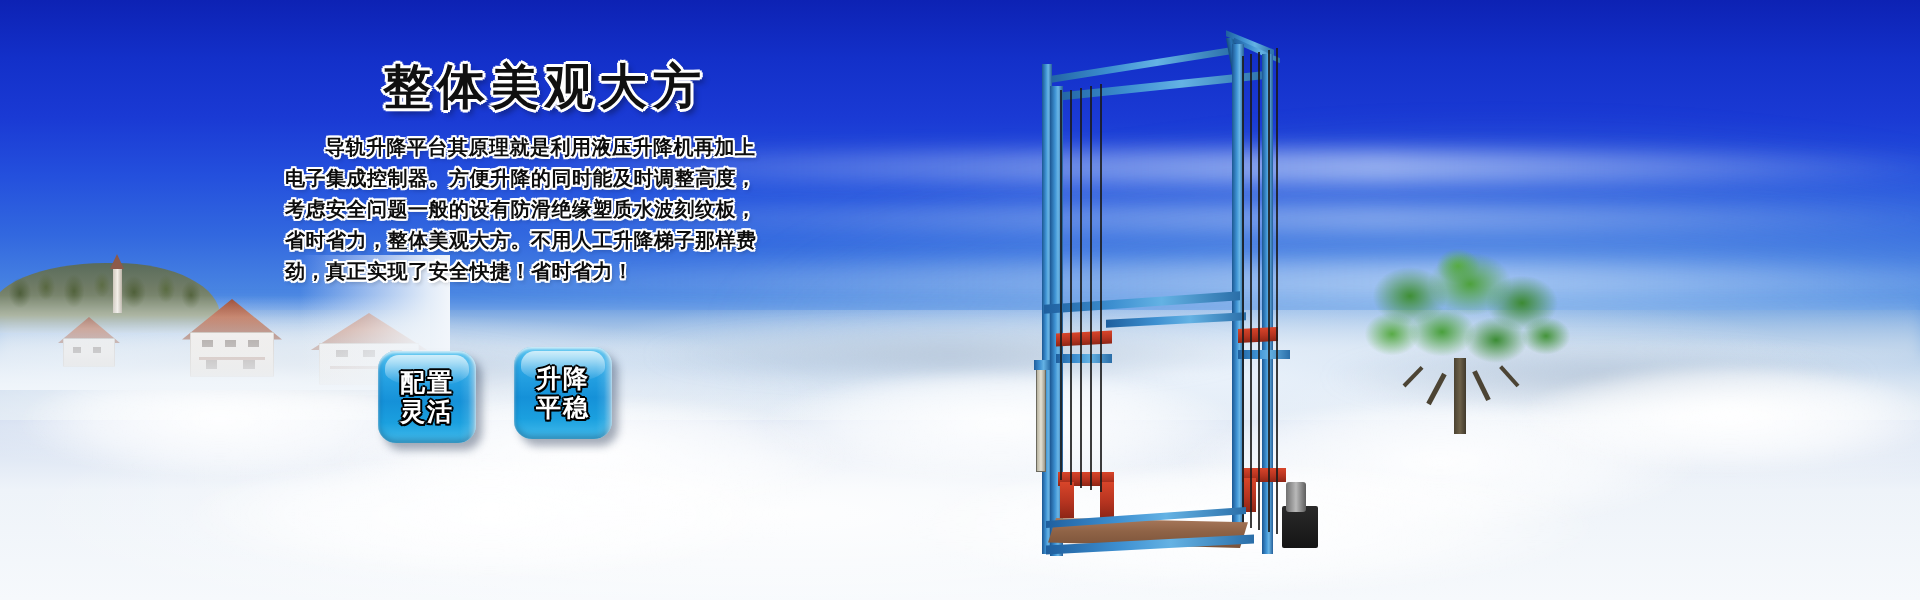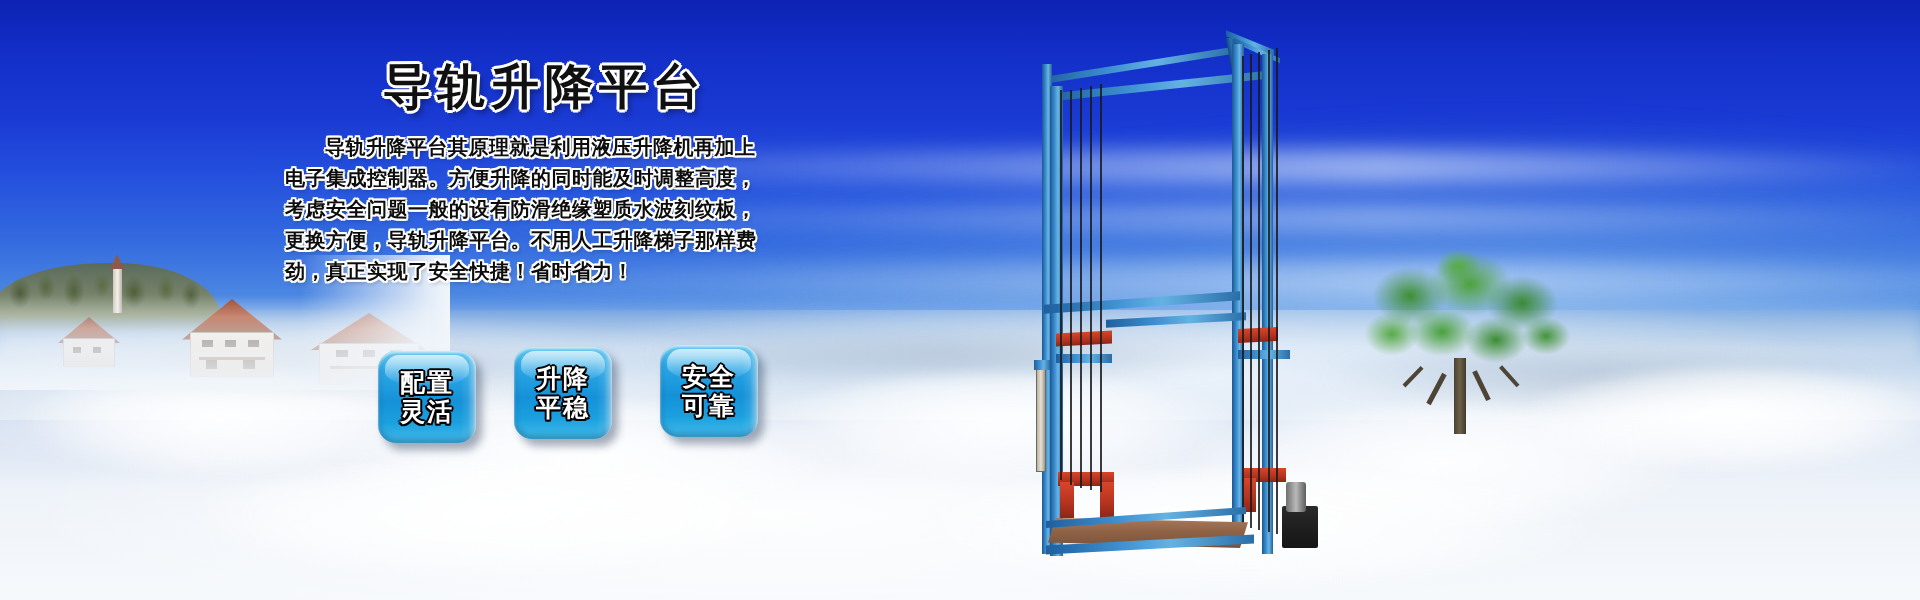--- a/index.html
+++ b/index.html
@@ -331,37 +331,31 @@
     <div class="bar" style="left:14px;top:340px;width:16px;height:10px;"></div>
 
     <div class="deck" style="left:28px;top:498px;width:200px;height:30px;clip-path:polygon(4% 0,100% 14%,96% 100%,0 82%);"></div>
     <div class="bar" style="left:26px;top:520px;width:208px;height:9px;transform:skewY(-3deg);"></div>
     <div class="bar" style="left:26px;top:494px;width:200px;height:7px;transform:skewY(-4deg);"></div>
 
     <div class="motor" style="left:262px;top:486px;width:36px;height:42px;"></div>
     <div class="motor-can" style="left:266px;top:462px;width:20px;height:30px;"></div>
   </div>
 
-  <div class="title">导轨升降平台</div>
-  <div class="desc">导轨升降平台其原理就是利用液压升降机再加上电子集成控制器。方便升降的同时能及时调整高度，考虑安全问题一般的设有防滑绝缘塑质水波刻纹板，更换方便，导轨升降平台。不用人工升降梯子那样费劲，真正实现了安全快捷！省时省力！</div>
+  <div class="title">整体美观大方</div>
+  <div class="desc">导轨升降平台其原理就是利用液压升降机再加上电子集成控制器。方便升降的同时能及时调整高度，考虑安全问题一般的设有防滑绝缘塑质水波刻纹板，省时省力，整体美观大方。不用人工升降梯子那样费劲，真正实现了安全快捷！省时省力！</div>
 
   <div class="btn-row">
     <div class="btn btn2">
       <div class="btn-label">
         <span>配置</span>
         <span>灵活</span>
       </div>
     </div>
     <div class="btn btn3">
       <div class="btn-label">
         <span>升降</span>
         <span>平稳</span>
       </div>
     </div>
-    <div class="btn btn4">
-      <div class="btn-label">
-        <span>安全</span>
-        <span>可靠</span>
-      </div>
-    </div>
   </div>
 
 </div>
 
 </body></html>

